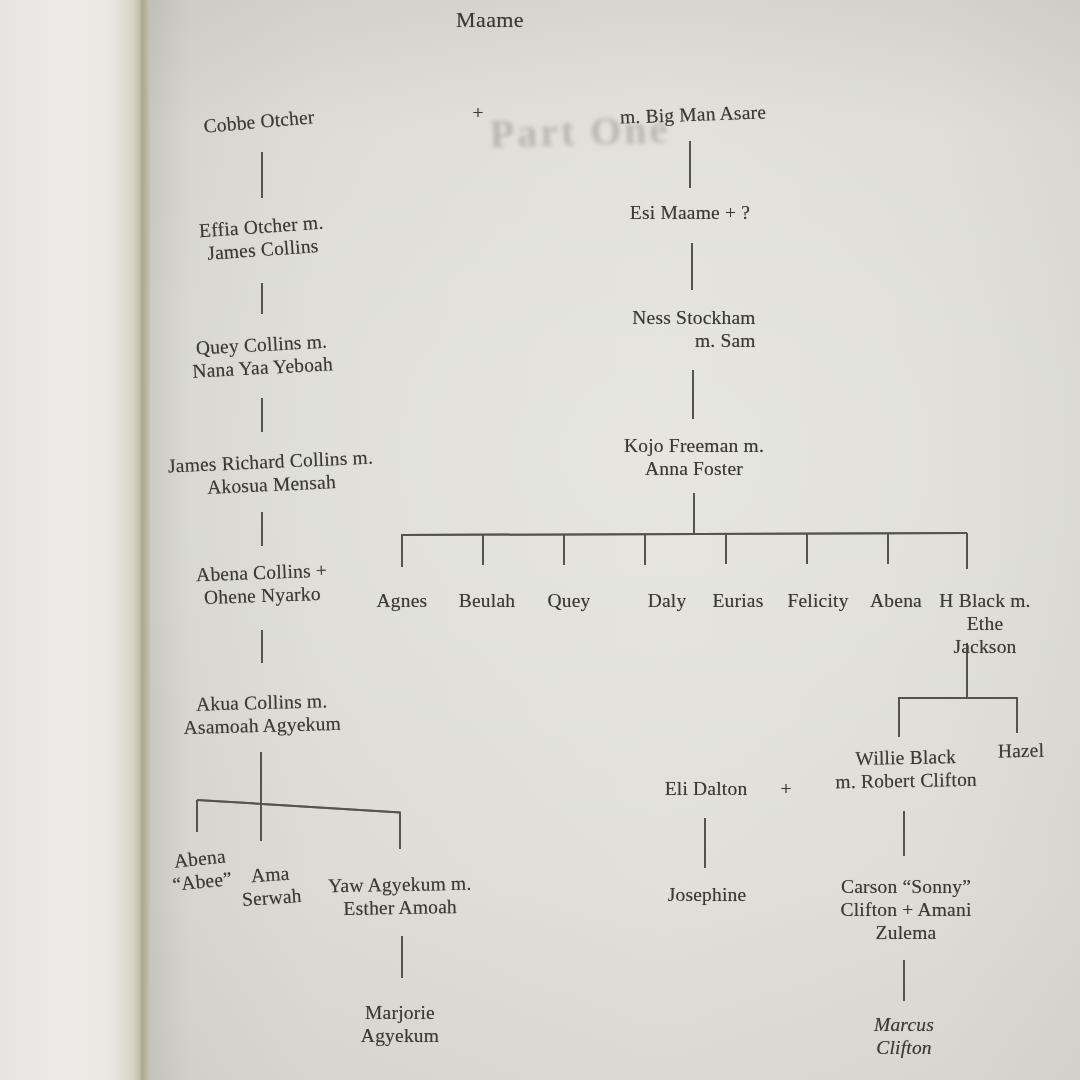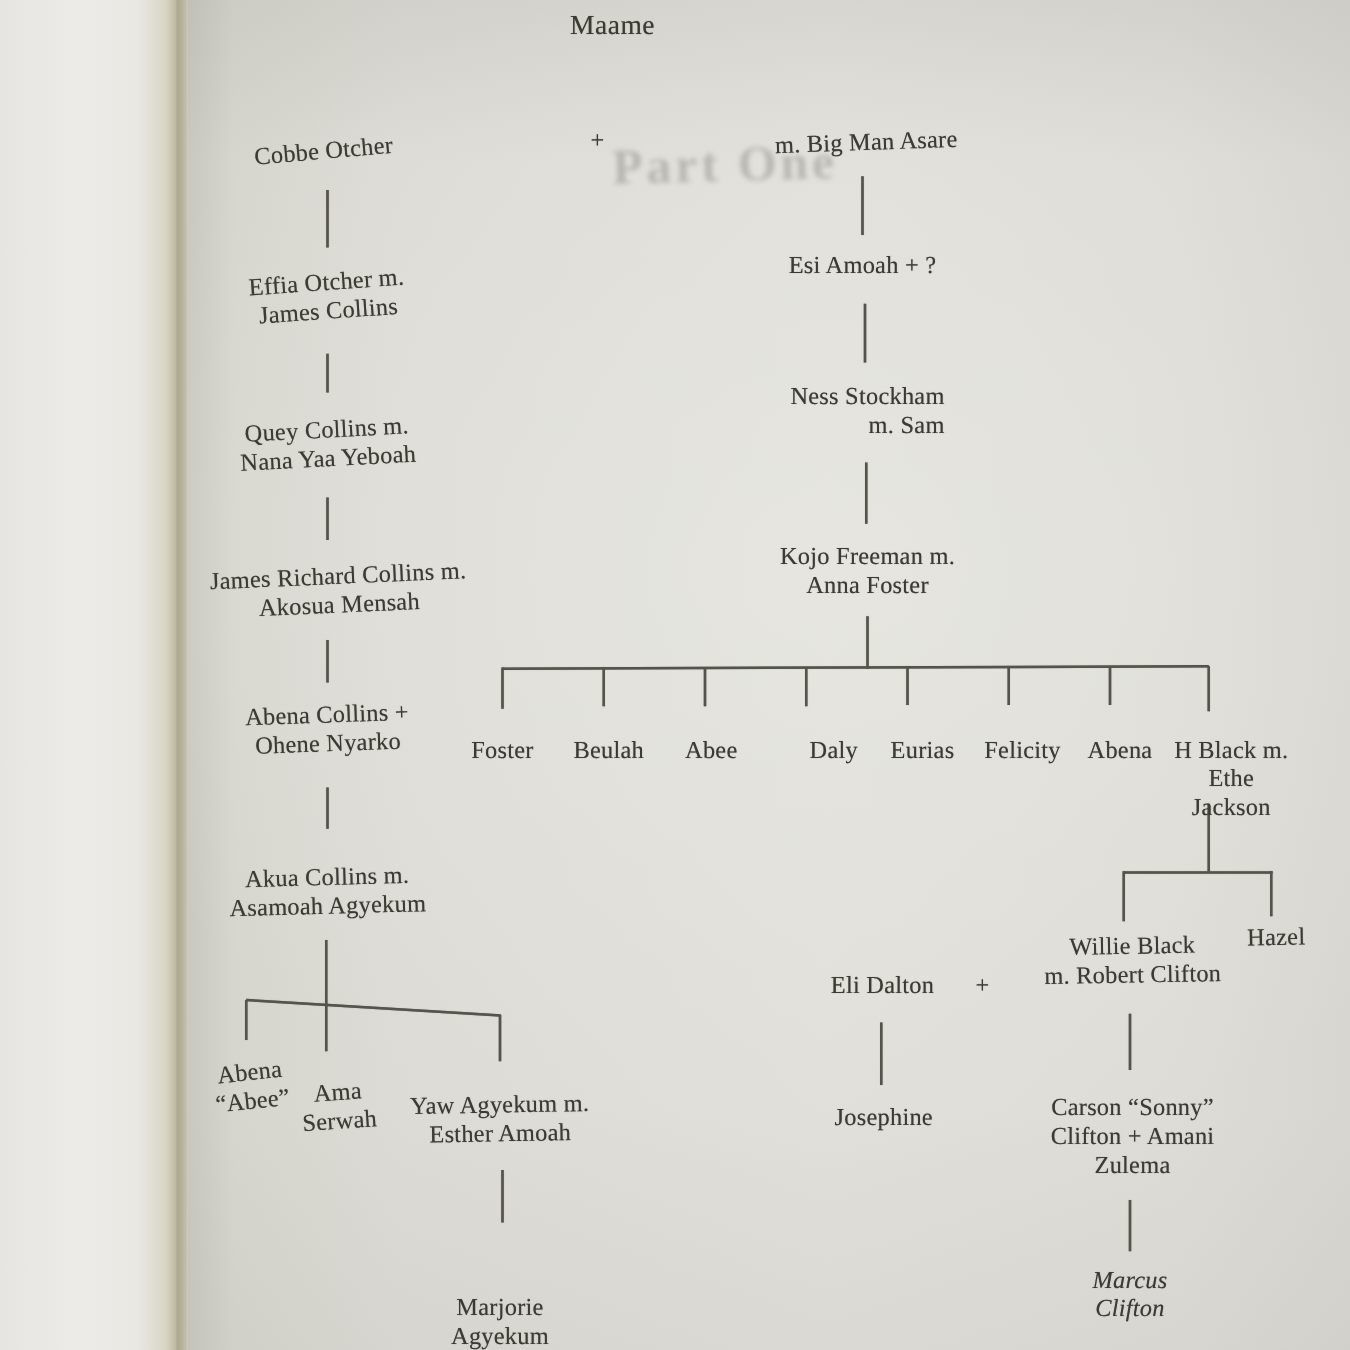--- a/index.html
+++ b/index.html
@@ -100,30 +100,30 @@
       <div class="node" style="left: 262px; top: 561px; transform: translateX(-50%) rotate(-2deg);">Abena Collins +
 Ohene Nyarko</div>
       <div class="node" style="left: 262px; top: 691px; transform: translateX(-50%) rotate(-1.5deg);">Akua Collins m.
 Asamoah Agyekum</div>
       <div class="node" style="left: 201px; top: 847px; transform: translateX(-50%) rotate(-6deg);">Abena
 “Abee”</div>
       <div class="node" style="left: 271px; top: 863px; transform: translateX(-50%) rotate(-4deg);">Ama
 Serwah</div>
       <div class="node" style="left: 400px; top: 873px; transform: translateX(-50%) rotate(-1deg);">Yaw Agyekum m.
 Esther Amoah</div>
-      <div class="node" style="left: 400px; top: 1035px; transform: translateX(-50%) rotate(0deg);">Marjorie
+      <div class="node" style="left: 400px; top: 1001px; transform: translateX(-50%) rotate(0deg);">Marjorie
 Agyekum</div>
-      <div class="node" style="left: 690px; top: 201px; transform: translateX(-50%) rotate(0deg);">Esi Amoah + ?</div>
+      <div class="node" style="left: 690px; top: 201px; transform: translateX(-50%) rotate(0deg);">Esi Maame + ?</div>
       <div class="node" style="left: 694px; top: 306px; transform: translateX(-50%) rotate(0deg); text-align: right;">Ness Stockham
 m. Sam</div>
       <div class="node" style="left: 694px; top: 434px; transform: translateX(-50%) rotate(0deg);">Kojo Freeman m.
 Anna Foster</div>
-      <div class="node" style="left: 402px; top: 589px; transform: translateX(-50%) rotate(0deg);">Foster</div>
+      <div class="node" style="left: 402px; top: 589px; transform: translateX(-50%) rotate(0deg);">Agnes</div>
       <div class="node" style="left: 487px; top: 589px; transform: translateX(-50%) rotate(0deg);">Beulah</div>
-      <div class="node" style="left: 569px; top: 589px; transform: translateX(-50%) rotate(0deg);">Abee</div>
+      <div class="node" style="left: 569px; top: 589px; transform: translateX(-50%) rotate(0deg);">Quey</div>
       <div class="node" style="left: 655px; top: 589px; transform: translateX(-50%) rotate(0deg); margin-left: 12px;">Daly</div>
       <div class="node" style="left: 738px; top: 589px; transform: translateX(-50%) rotate(0deg);">Eurias</div>
       <div class="node" style="left: 818px; top: 589px; transform: translateX(-50%) rotate(0deg);">Felicity</div>
       <div class="node" style="left: 896px; top: 589px; transform: translateX(-50%) rotate(0deg);">Abena</div>
       <div class="node" style="left: 985px; top: 589px; transform: translateX(-50%) rotate(0deg);">H Black m.
 Ethe Jackson</div>
       <div class="node" style="left: 906px; top: 746px; transform: translateX(-50%) rotate(-1deg);">Willie Black
 m. Robert Clifton</div>
       <div class="node" style="left: 1021px; top: 739px; transform: translateX(-50%) rotate(-1deg);">Hazel</div>
       <div class="node" style="left: 706px; top: 777px; transform: translateX(-50%) rotate(0deg);">Eli Dalton</div>

